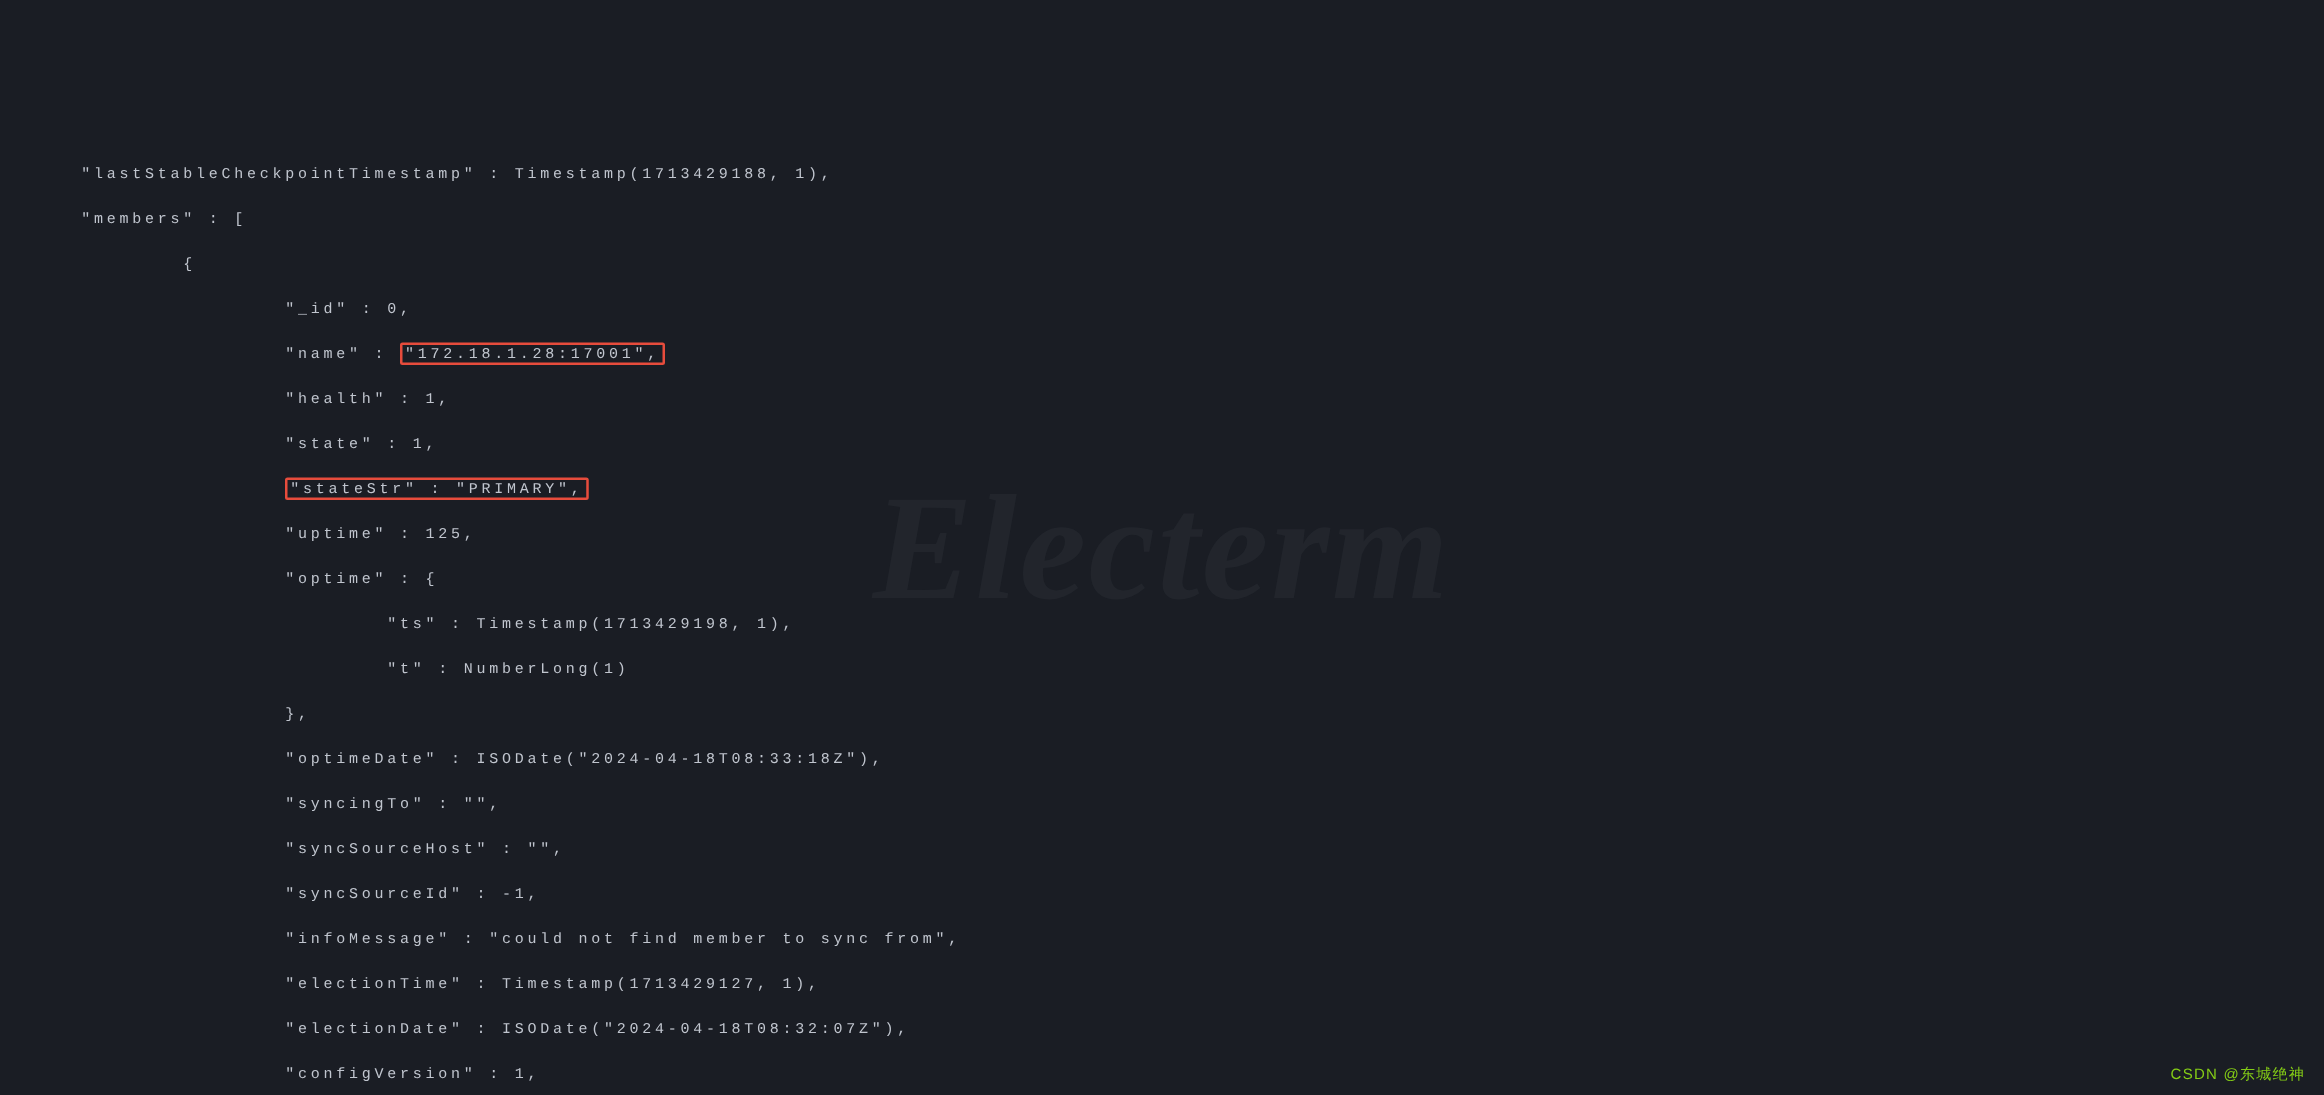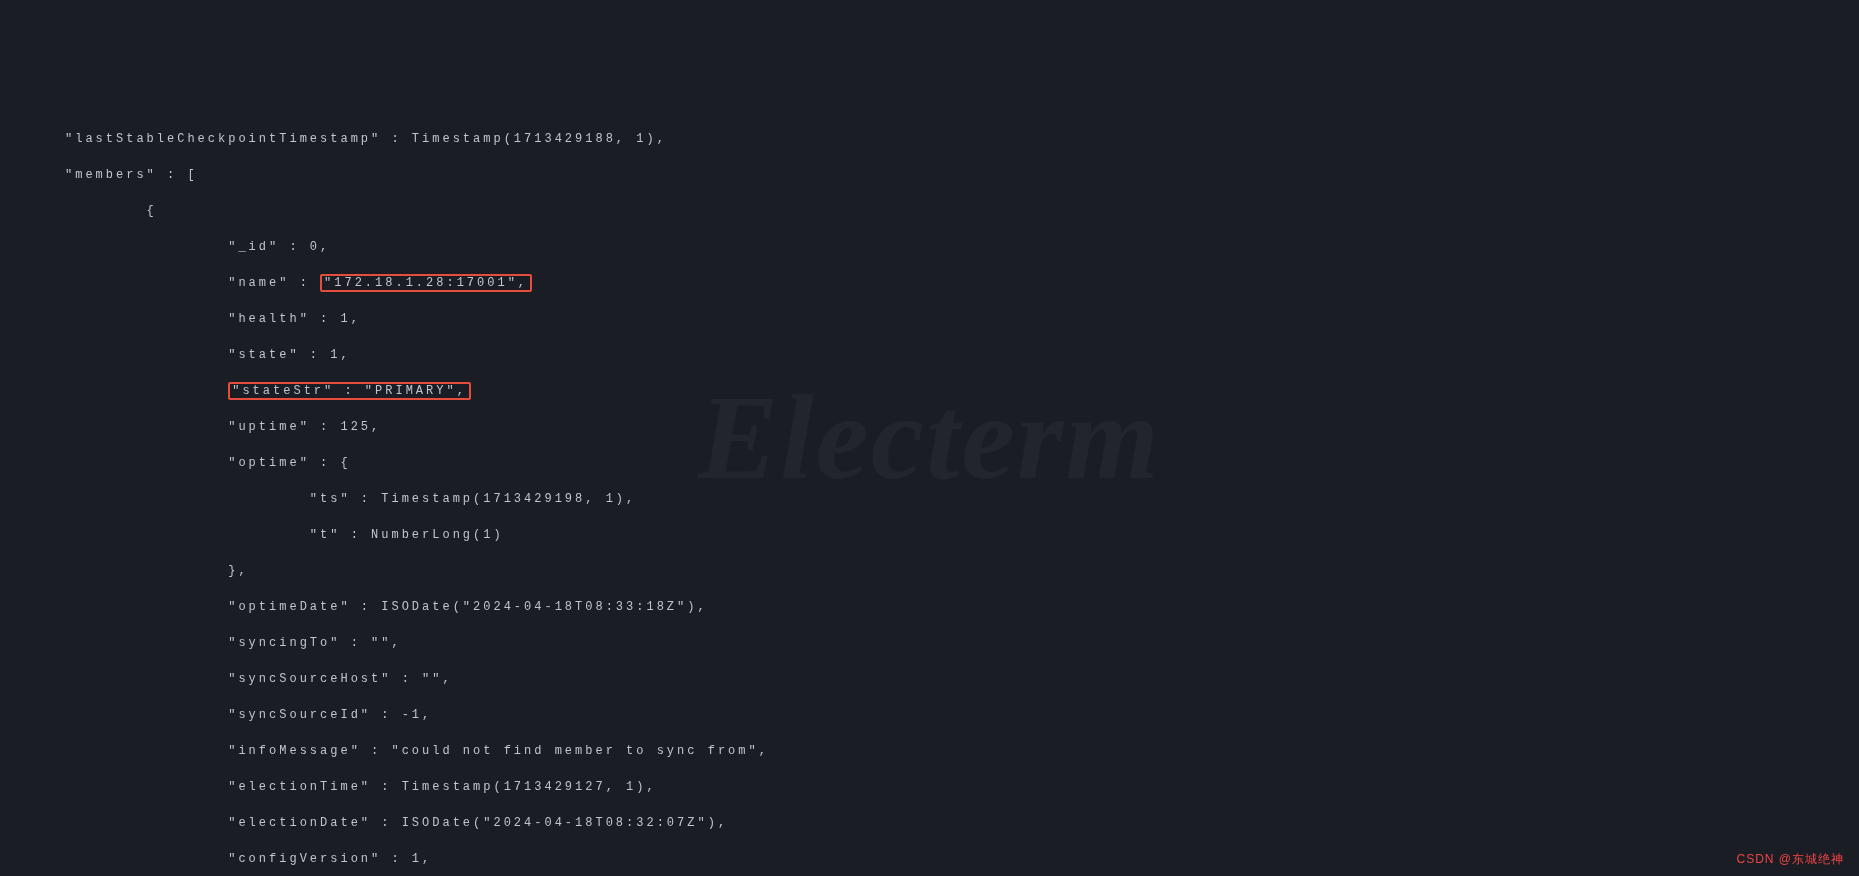--- a/index.html
+++ b/index.html
@@ -38,21 +38,21 @@
       pointer-events: none;
       font-style: italic;
       font-weight: bold;
       letter-spacing: 2px;
       z-index: 0;
     }
     .attribution {
       position: absolute;
       bottom: 8px;
       right: 15px;
-      color: #ef4444;
+      color: #84cc16;
       font-size: 12px;
       letter-spacing: 1px;
       font-family: sans-serif;
     }
     .content {
       position: relative;
       z-index: 1;
     }
     .line {
       display: block;

